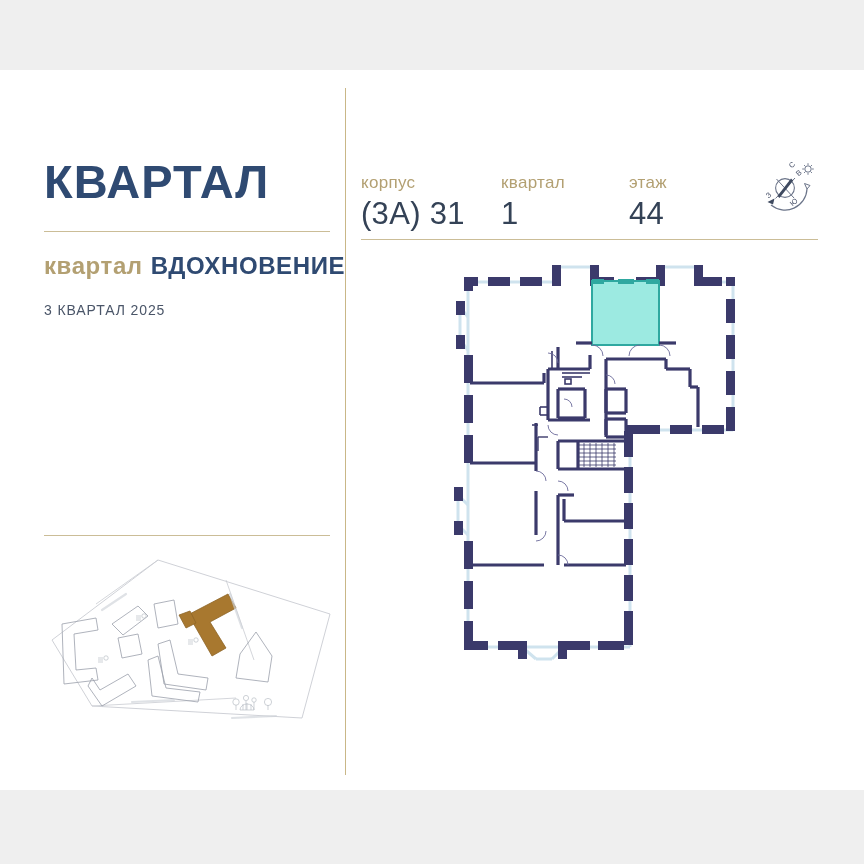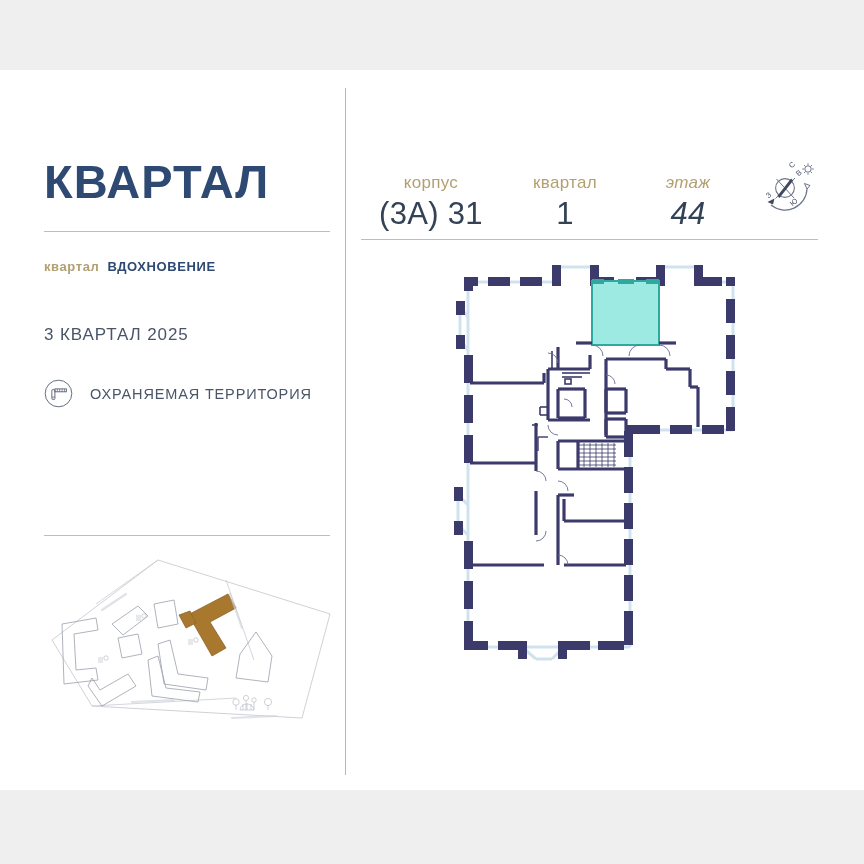--- a/index.html
+++ b/index.html
@@ -64,39 +64,39 @@
     background: #cbbd97;
     border: 0;
     margin: 0;
   }
   #logo-rule {
     margin-top: 26px;
     width: 286px;
   }
 
   .sub-line {
-    margin-top: 28px;
-    font-size: 13px;
+    margin-top: 22px;
+    font-size: 24px;
     letter-spacing: 0.6px;
     line-height: 1;
     white-space: nowrap;
   }
   .sub-kv {
     color: #b3a072;
     font-weight: bold;
   }
   .sub-name {
     color: #2f4a72;
     font-weight: bold;
     margin-left: 8px;
   }
 
   #deadline {
-    margin-top: 52px;
-    font-size: 17px;
+    margin-top: 24px;
+    font-size: 14px;
     letter-spacing: 0.9px;
     color: #4a5568;
     font-weight: normal;
   }
 
   #features {
     margin-top: 34px;
   }
   .feature {
     display: flex;
@@ -139,38 +139,37 @@
     width: 458px;
   }
 
   #meta {
     display: flex;
     align-items: flex-start;
     height: 70px;
     position: relative;
   }
   .meta-cell {
-    text-align: center;
     padding-top: 14px;
   }
   .meta-k {
     font-size: 17px;
     color: #b3a072;
     letter-spacing: 0.3px;
     line-height: 1.25;
   }
   .meta-v {
     font-size: 31px;
     color: #344256;
     letter-spacing: 0.3px;
     line-height: 1.35;
   }
   #cell-korpus { width: 140px; }
   #cell-sektsiya { width: 128px; }
-  #cell-etazh { width: 118px; font-style: italic; }
+  #cell-etazh { width: 118px; }
 
   #compass {
     position: absolute;
     right: 0px;
     top: 0px;
     width: 64px;
     height: 64px;
   }
 
   #meta-rule {
@@ -204,35 +203,20 @@
     <hr id="logo-rule" class="hr-gold">
 
     <div class="sub-line">
       <span class="sub-kv">квартал</span><span class="sub-name">ВДОХНОВЕНИЕ</span>
     </div>
 
     <div id="deadline">3 КВАРТАЛ 2025</div>
 
     <div id="features">
 
-      <div class="feature">
-        <span class="feature-icon">
-          <svg viewBox="0 0 34 34" width="29" height="29">
-            <circle cx="17" cy="17" r="15.6" fill="none" stroke="#5a6377" stroke-width="1.1"></circle>
-            <rect x="9.2" y="12.6" width="3.6" height="11.2" rx="0.6" fill="none" stroke="#5a6377" stroke-width="1.1"></rect>
-            <line x1="9.2" y1="21.2" x2="12.8" y2="21.2" stroke="#5a6377" stroke-width="0.9"></line>
-            <rect x="12.8" y="11.6" width="13.4" height="3.4" fill="none" stroke="#5a6377" stroke-width="1.1"></rect>
-            <line x1="15.6" y1="11.6" x2="15.6" y2="15.0" stroke="#5a6377" stroke-width="0.8"></line>
-            <line x1="18.4" y1="11.6" x2="18.4" y2="15.0" stroke="#5a6377" stroke-width="0.8"></line>
-            <line x1="21.2" y1="11.6" x2="21.2" y2="15.0" stroke="#5a6377" stroke-width="0.8"></line>
-            <line x1="24.0" y1="11.6" x2="24.0" y2="15.0" stroke="#5a6377" stroke-width="0.8"></line>
-          </svg>
-        </span>
-        <span class="feature-label">ОХРАНЯЕМАЯ ТЕРРИТОРИЯ</span>
-      </div>
 
 
     </div>
   </div>
 
   <hr id="site-rule" class="hr-gold">
 
   <div id="siteplan">
     <svg viewBox="0 0 296 178" width="296" height="178">
 

